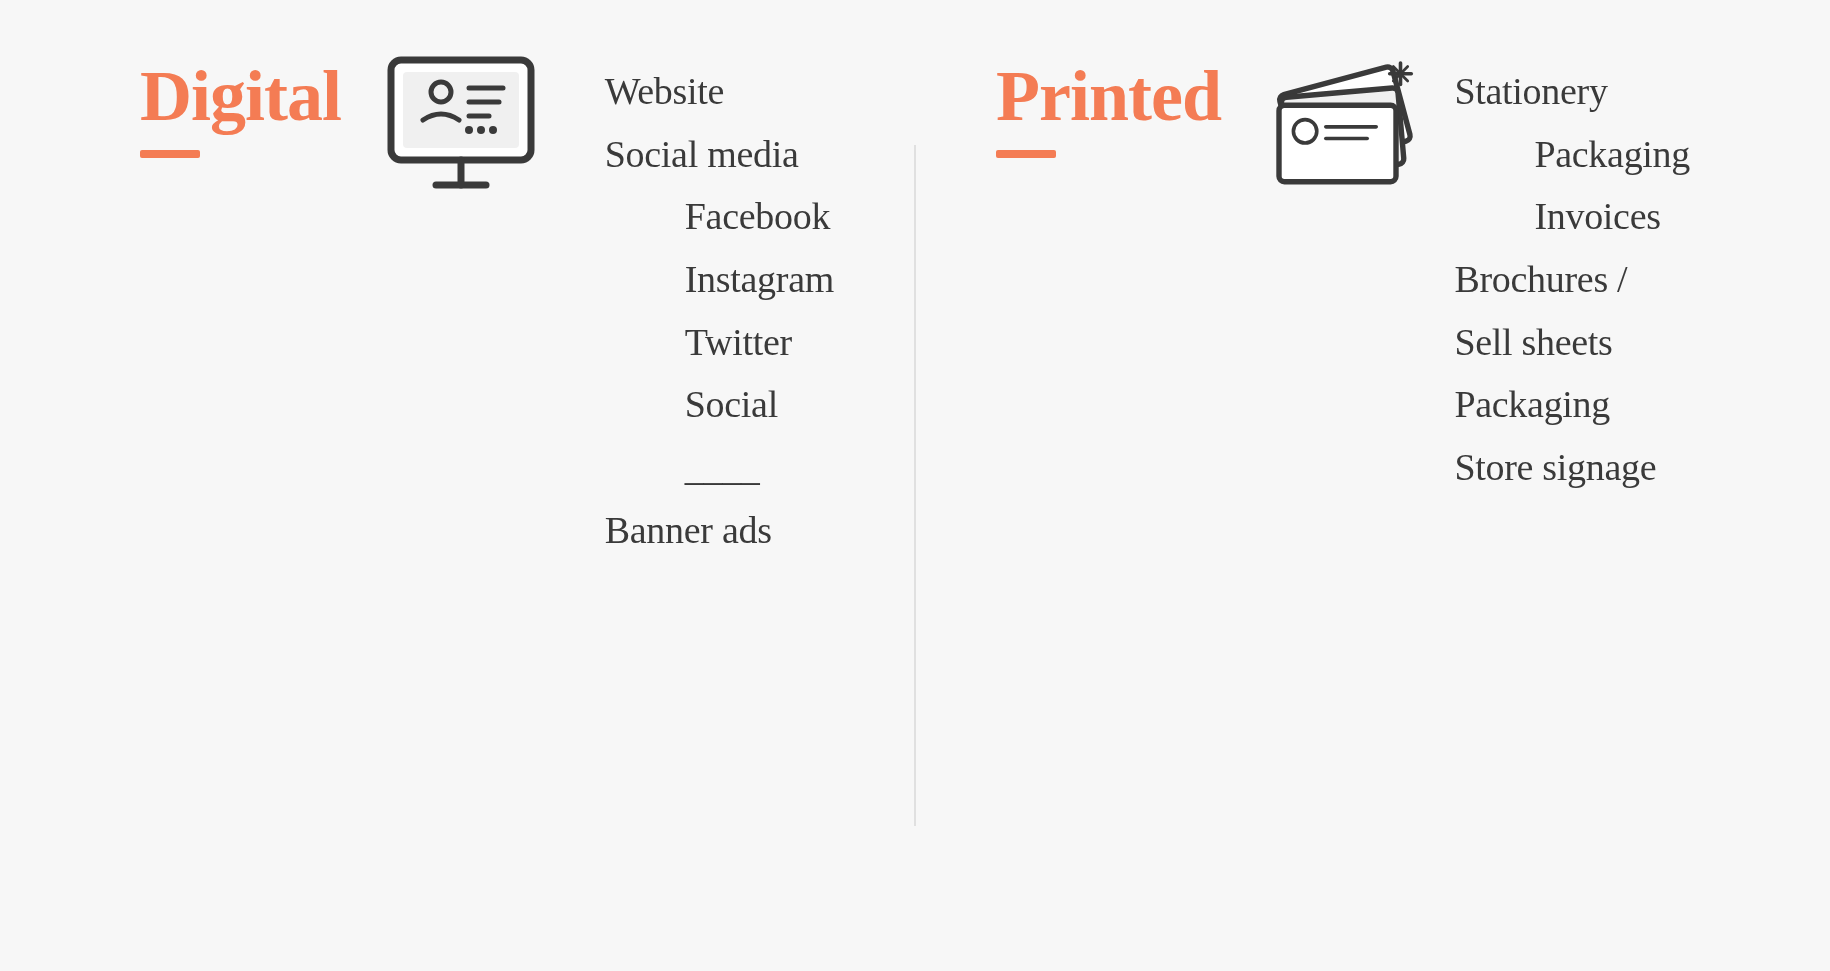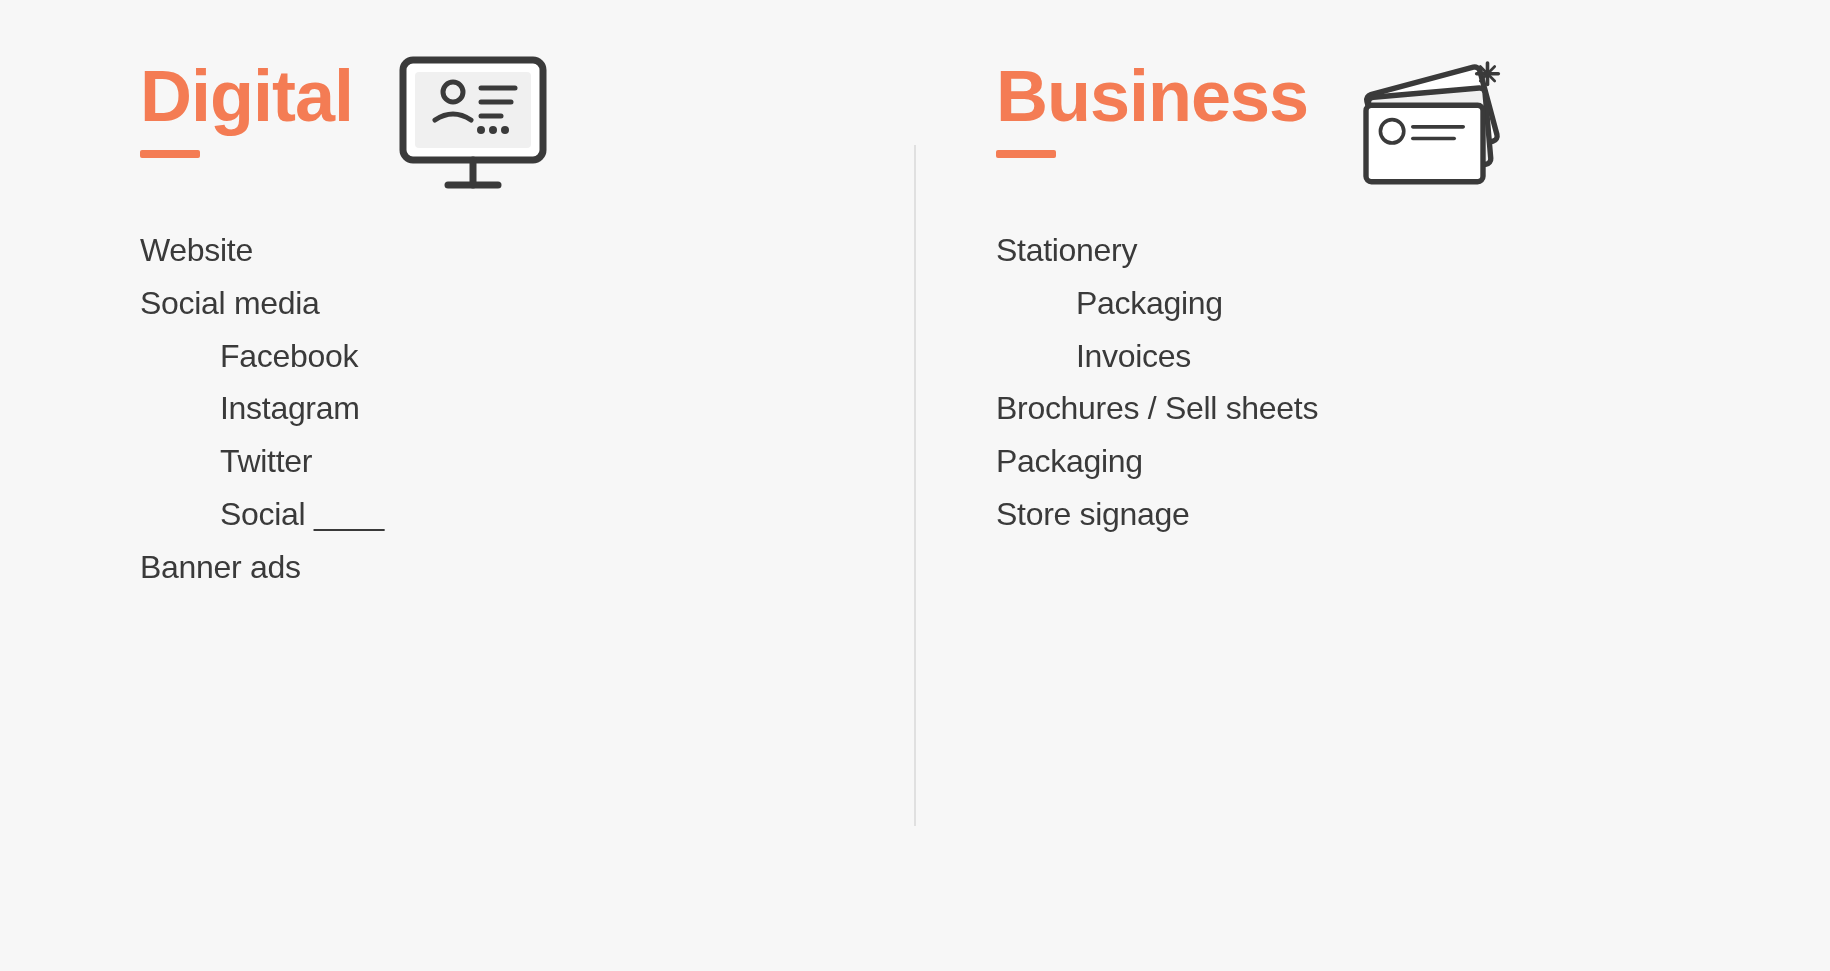--- a/index.html
+++ b/index.html
@@ -22,23 +22,23 @@
       display: flex;
       flex-direction: row;
       align-items: flex-start;
       justify-content: center;
       padding: 60px 80px;
     }
 
     .column {
       flex: 1;
       display: flex;
-      flex-direction: column;
       align-items: flex-start;
       padding: 0 60px;
+      font-family: Liberation Serif, serif;
     }
 
     .column-header {
       display: flex;
       flex-direction: row;
       align-items: flex-start;
       margin-bottom: 10px;
       width: 100%;
     }
 
@@ -64,21 +64,21 @@
       border-radius: 2px;
     }
 
     .item-list {
       display: flex;
       flex-direction: column;
       gap: 0;
     }
 
     .item {
-      font-size: 32px;
+      font-size: 38px;
       font-weight: 400;
       color: #3a3a3a;
       line-height: 1.65;
       letter-spacing: -0.3px;
     }
 
     .item.indent1 {
       padding-left: 80px;
     }
 
@@ -147,21 +147,21 @@
       <span class="item indent1">Social ____</span>
       <span class="item">Banner ads</span>
     </div>
   </div>
 
   <div class="divider"></div>
 
   <div class="column">
     <div class="column-header">
       <div style="display:flex; flex-direction:column;">
-        <span class="column-title">Business</span>
+        <span class="column-title">Printed</span>
         <div class="dash"></div>
       </div>
       <div class="column-icon cards-icon">
         
         <svg viewBox="0 0 200 175" fill="none" xmlns="http://www.w3.org/2000/svg">
 
           <g transform="rotate(-15, 100, 80)">
             <rect x="30" y="30" width="130" height="85" rx="6" fill="white" stroke="#3a3a3a" stroke-width="6"></rect>
             <line x1="50" y1="68" x2="110" y2="68" stroke="#3a3a3a" stroke-width="4" stroke-linecap="round"></line>
             <line x1="50" y1="82" x2="95" y2="82" stroke="#3a3a3a" stroke-width="4" stroke-linecap="round"></line>

